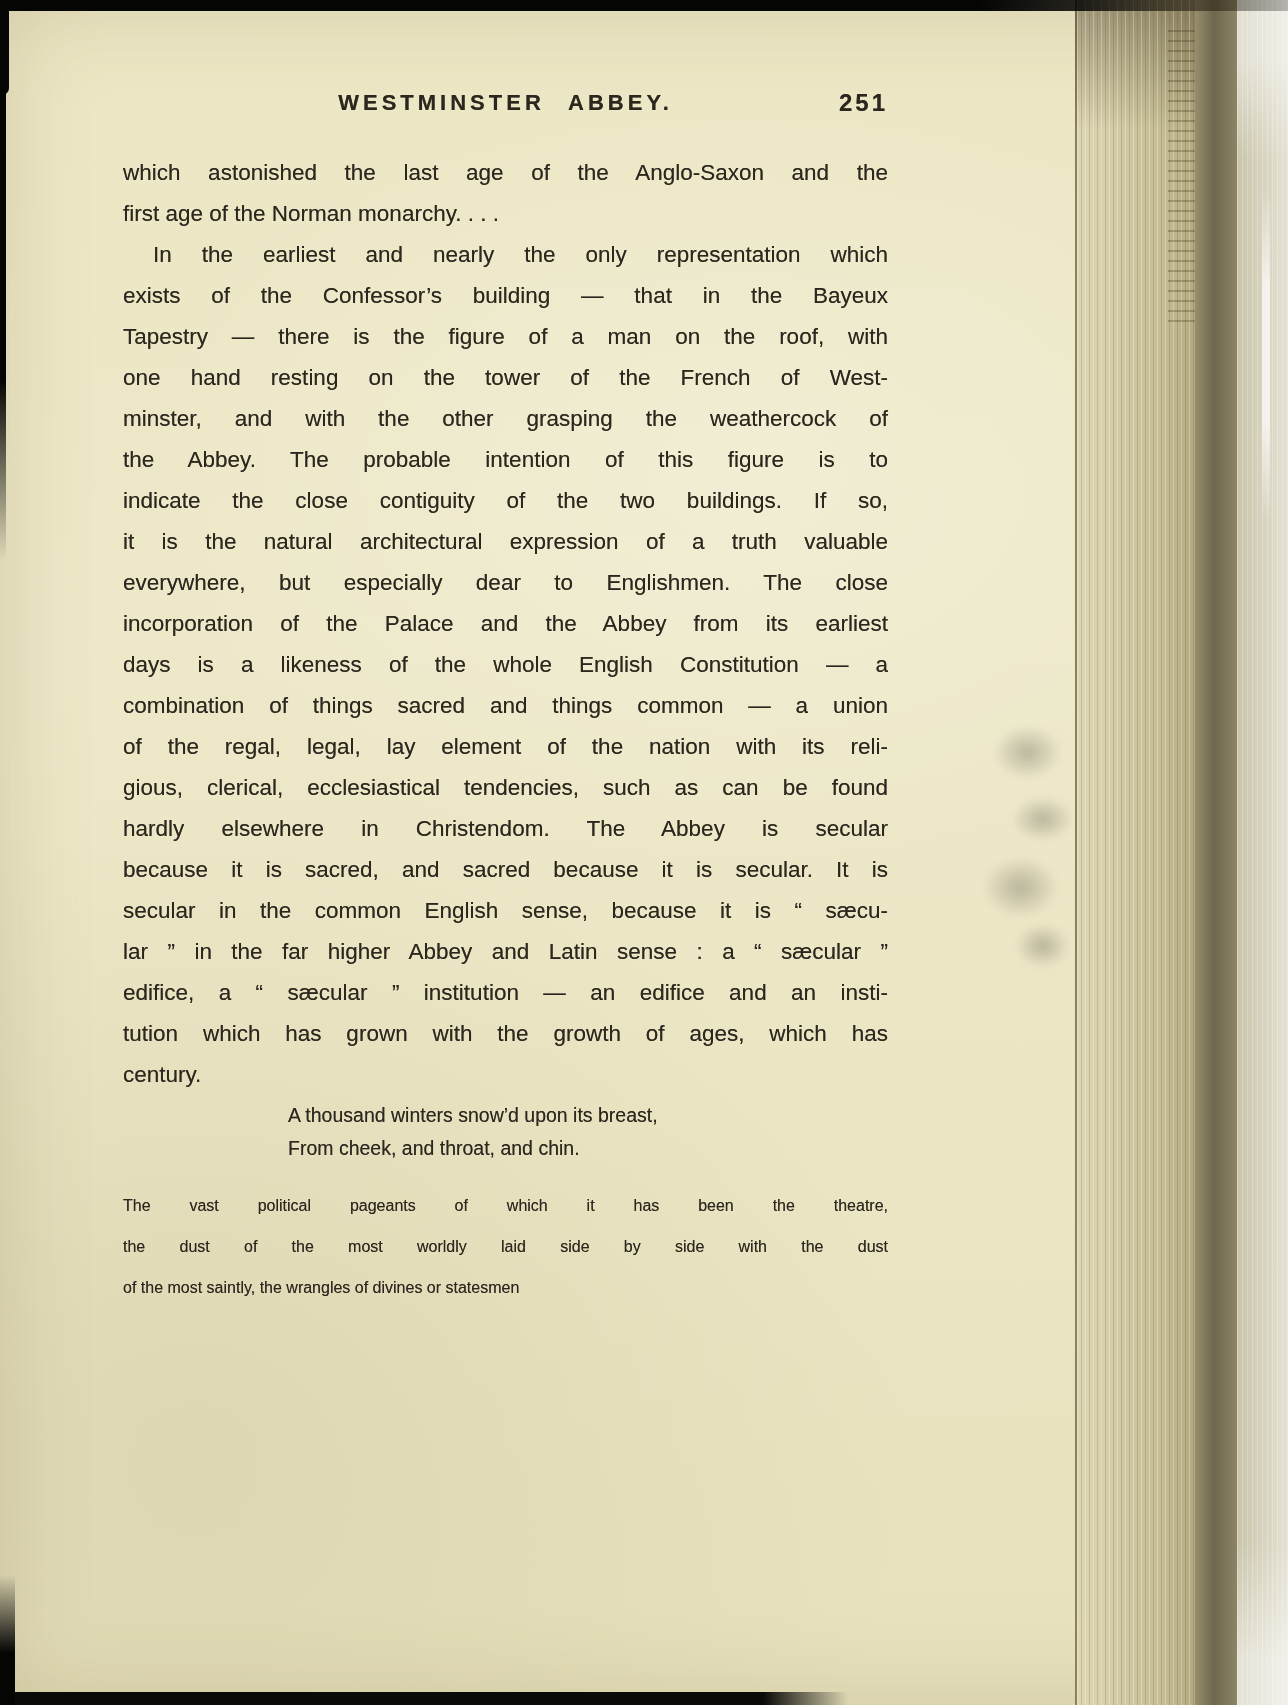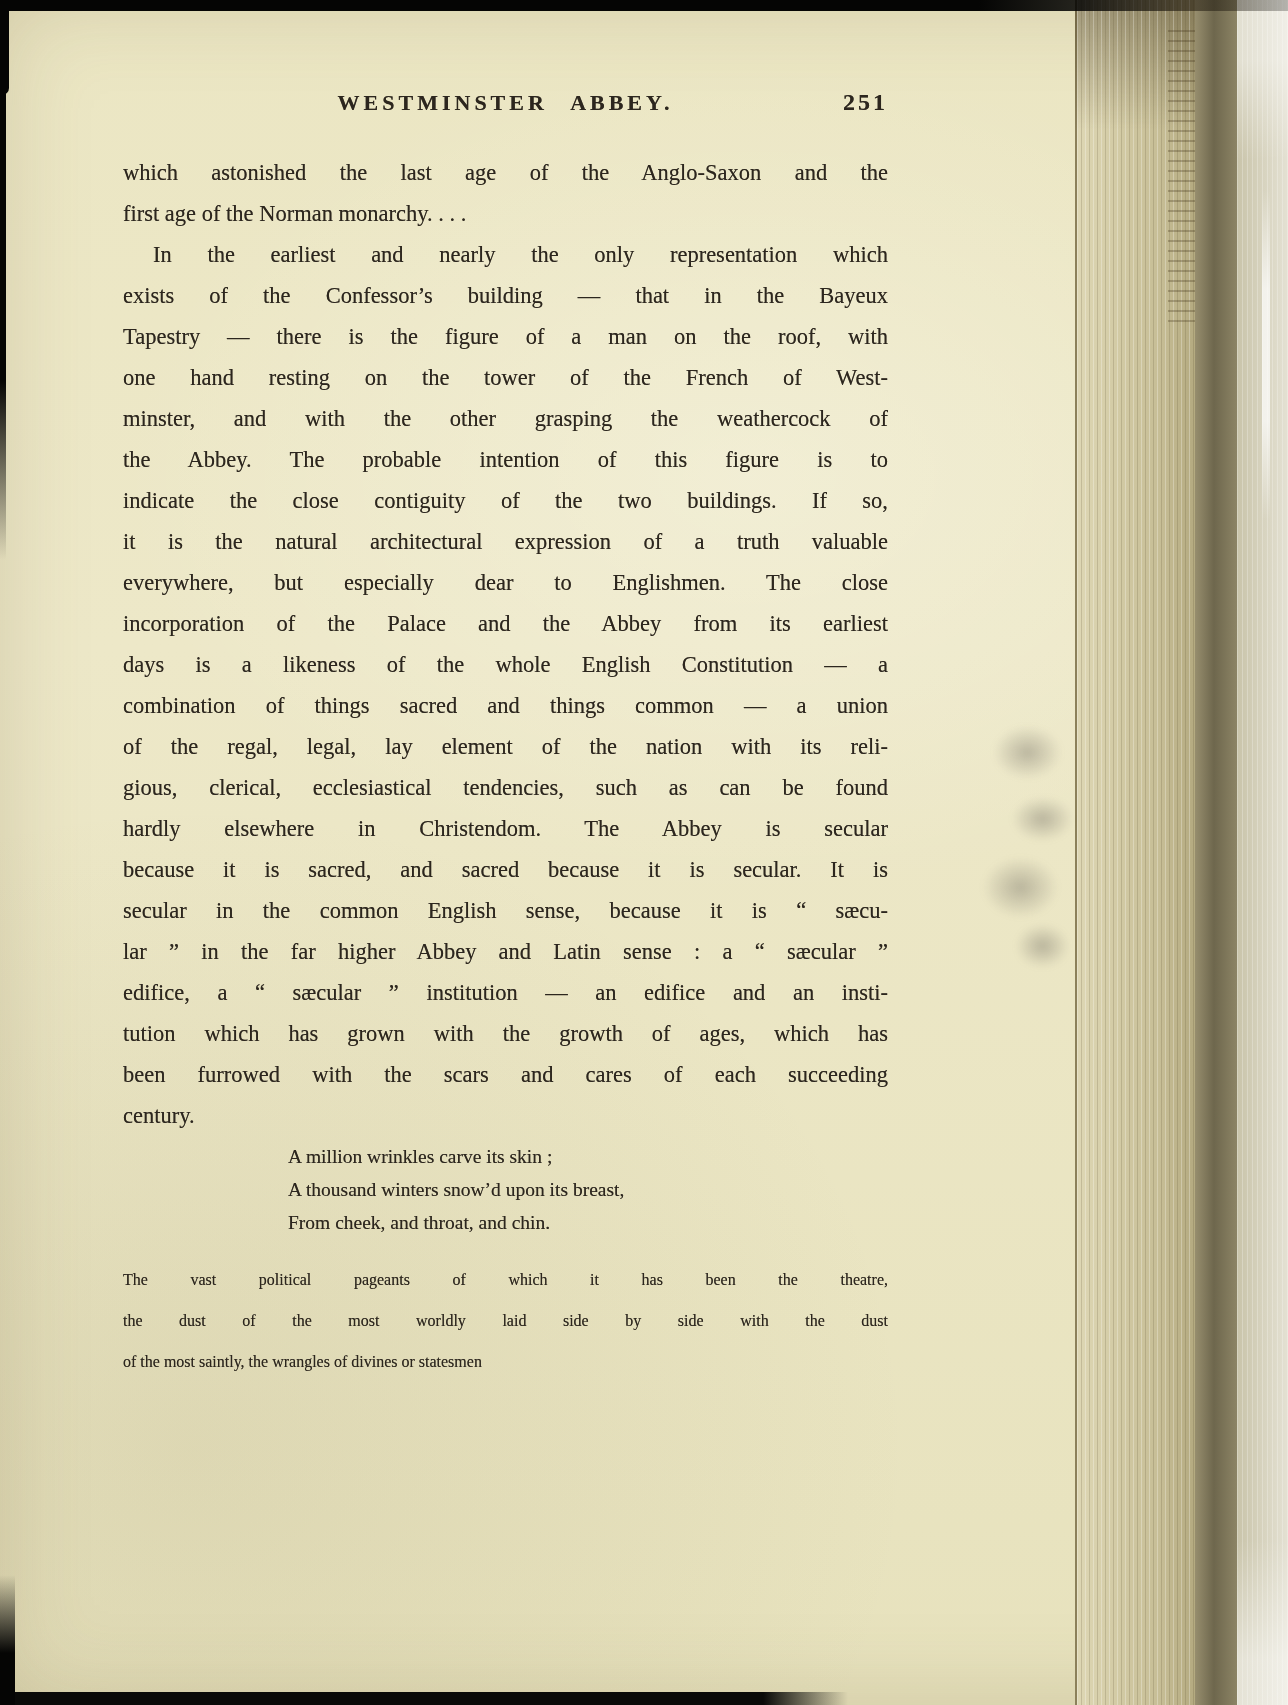--- a/index.html
+++ b/index.html
@@ -1,19 +1,19 @@
 <!DOCTYPE html>
 <html lang="en"><head>
 <meta charset="utf-8">
 <style>
   html,body { margin:0; padding:0; background:#6f6b5e; }
   .photo {
     position:relative; width:1288px; height:1705px; overflow:hidden;
     background:#a16207;
-    font-family:Liberation Serif, serif;
+    font-family:Liberation Sans, sans-serif;
   }
   .page-surface {
     position:absolute; inset:0;
     background:
       radial-gradient(ellipse 900px 600px at 58% 28%, rgba(255,255,248,0.28), transparent 70%),
       radial-gradient(ellipse 1000px 900px at 15% 85%, rgba(120,108,66,0.10), transparent 72%),
       linear-gradient(180deg, #ebe6c3 0%, #ede8c8 38%, #e7e2bd 100%);
     box-shadow: inset 0 0 90px rgba(112,96,58,0.22);
   }
   .ink { color:#2c261e; text-shadow:0 0 0.6px rgba(44,38,30,0.55); }
@@ -115,25 +115,23 @@
         <div class="line">days is a likeness of the whole English Constitution — a</div>
         <div class="line">combination of things sacred and things common — a union</div>
         <div class="line">of the regal, legal, lay element of the nation with its reli-</div>
         <div class="line">gious, clerical, ecclesiastical tendencies, such as can be found</div>
         <div class="line">hardly elsewhere in Christendom. The Abbey is secular</div>
         <div class="line">because it is sacred, and sacred because it is secular. It is</div>
         <div class="line">secular in the common English sense, because it is “ sæcu-</div>
         <div class="line">lar ” in the far higher Abbey and Latin sense : a “ sæcular ”</div>
         <div class="line">edifice, a “ sæcular ” institution — an edifice and an insti-</div>
         <div class="line">tution which has grown with the growth of ages, which has</div>
-        <div class="line">been furrowed with the scars and cares of each succeeding</div>
         <div class="line last">century.</div>
       </div>
     <div class="verse">
-        <div class="line">A million wrinkles carve its skin ;</div>
         <div class="line">A thousand winters snow’d upon its breast,</div>
         <div class="line last">From cheek, and throat, and chin.</div>
       </div>
     <div class="para para-large">
         <div class="line">The vast political pageants of which it has been the theatre,</div>
         <div class="line">the dust of the most worldly laid side by side with the dust</div>
         <div class="line last">of the most saintly, the wrangles of divines or statesmen</div>
       </div>
   </div>
 

